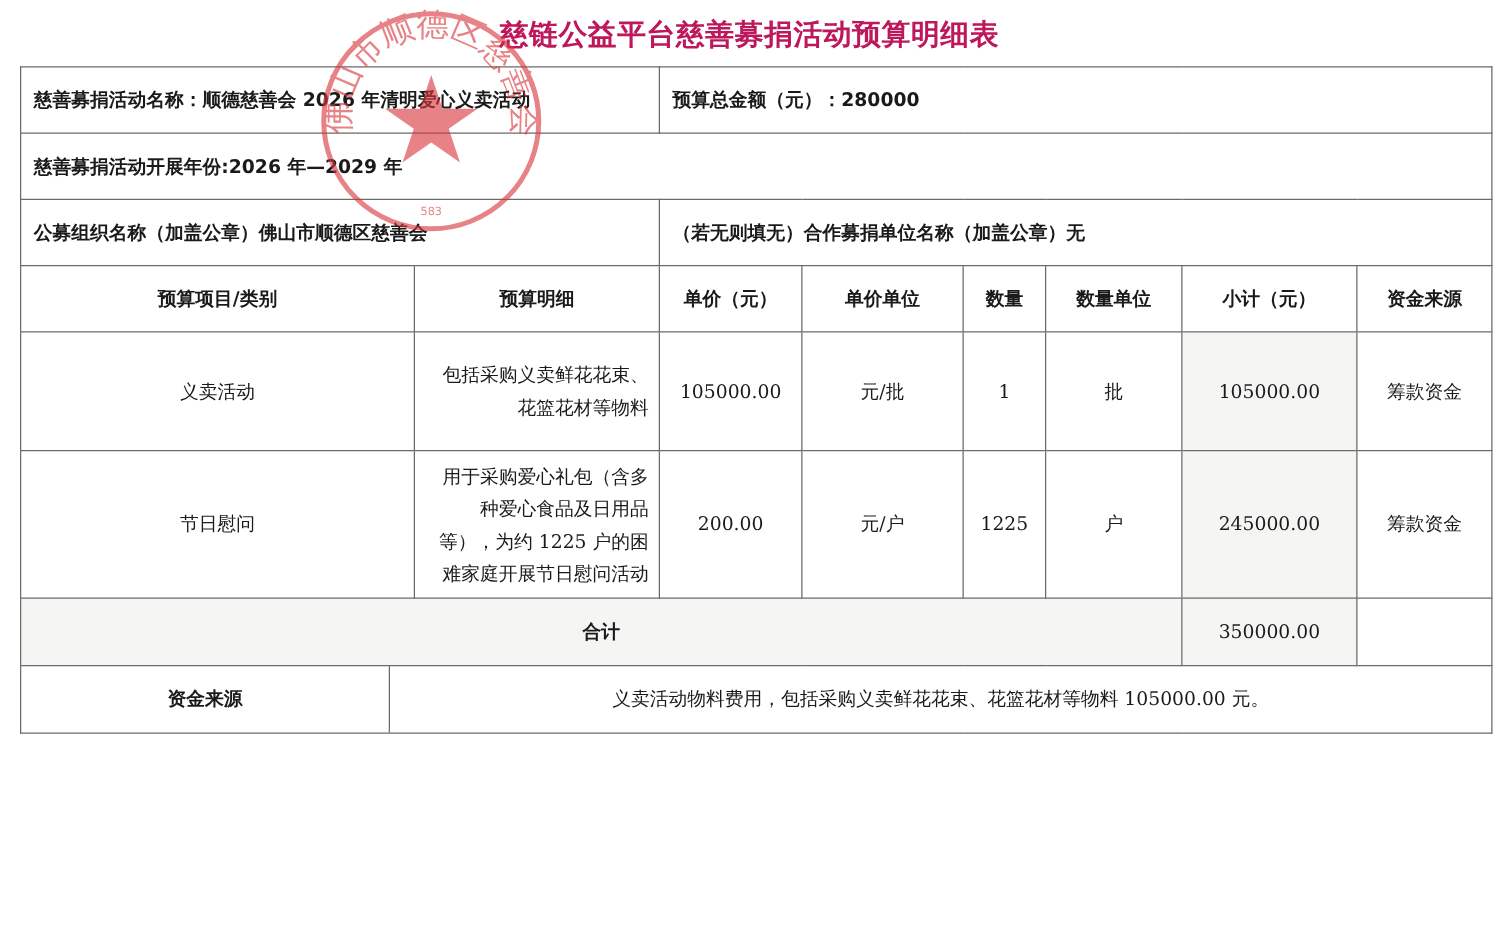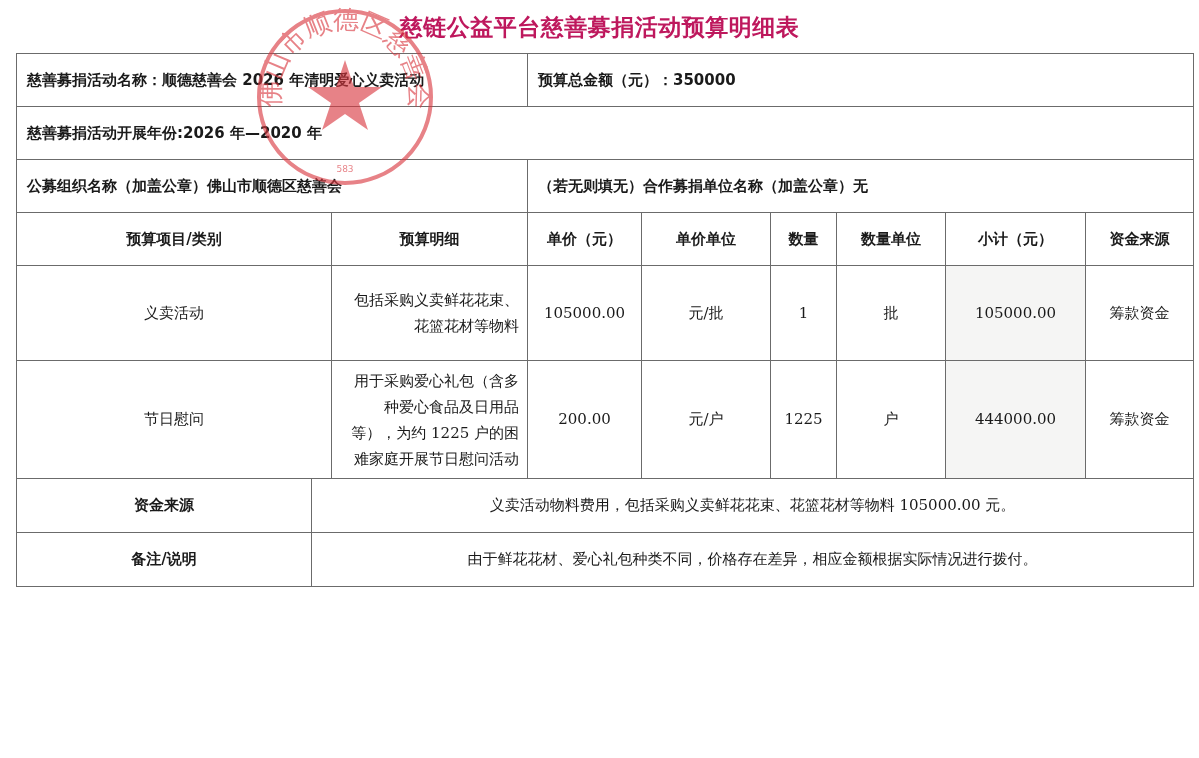--- a/index.html
+++ b/index.html
@@ -46,24 +46,24 @@
     <col style="width:129px">
     <col style="width:66px">
     <col style="width:109px">
     <col style="width:140px">
     <col style="width:108px">
   </colgroup>
 
   <tbody>
       <tr class="info">
     <td colspan="3" class="bold left-pad">慈善募捐活动名称：顺德慈善会 2026 年清明爱心义卖活动</td>
-    <td colspan="6" class="bold left-pad">预算总金额（元）：350000</td>
+    <td colspan="6" class="bold left-pad">预算总金额（元）：280000</td>
   </tr>
   <tr class="info">
-    <td colspan="9" class="bold left-pad">慈善募捐活动开展年份:2026 年—2020 年</td>
+    <td colspan="9" class="bold left-pad">慈善募捐活动开展年份:2026 年—2029 年</td>
   </tr>
   <tr class="info">
     <td colspan="3" class="bold left-pad">公募组织名称（加盖公章）佛山市顺德区慈善会</td>
     <td colspan="6" class="bold left-pad">（若无则填无）合作募捐单位名称（加盖公章）无</td>
   </tr>
 
   <tr class="hdr">
     <td colspan="2" class="bold center">预算项目/类别</td>
     <td class="bold center">预算明细</td>
     <td class="bold center">单价（元）</td>
@@ -85,32 +85,33 @@
     <td class="serif center">筹款资金</td>
   </tr>
 
   <tr style="height:118px">
     <td colspan="2" class="serif center">节日慰问</td>
     <td class="serif detail">用于采购爱心礼包（含多种爱心食品及日用品等），为约 1225 户的困难家庭开展节日慰问活动</td>
     <td class="serif center">200.00</td>
     <td class="serif center">元/户</td>
     <td class="serif center">1225</td>
     <td class="serif center">户</td>
-    <td class="serif center grey">444000.00</td>
+    <td class="serif center grey">245000.00</td>
     <td class="serif center">筹款资金</td>
   </tr>
 
+  <tr style="height:54px">
+    <td colspan="7" class="bold center grey">合计</td>
+    <td class="serif center grey">350000.00</td>
+    <td></td>
+  </tr>
 
   <tr style="height:54px">
     <td colspan="1" class="bold center" style="border-right:none">资金来源</td>
     <td colspan="8" class="serif center">义卖活动物料费用，包括采购义卖鲜花花束、花篮花材等物料 105000.00 元。</td>
-  </tr>
-  <tr style="height:54px">
-    <td colspan="1" class="bold center">备注/说明</td>
-    <td colspan="8" class="serif center">由于鲜花花材、爱心礼包种类不同，价格存在差异，相应金额根据实际情况进行拨付。</td>
   </tr>
 </tbody>
   </table>
 
 <svg class="stamp" viewBox="0 0 186 186">
   <defs>
     <path id="sealArc" d="M 30 110 A 66 66 0 1 1 156 110"></path>
   </defs>
   <circle cx="93" cy="93" r="86" fill="none" stroke="#d9363e" stroke-width="4"></circle>
   <polygon points="93,56 102,83 130,83 107,99 116,126 93,110 70,126 79,99 56,83 84,83" fill="#d9363e"></polygon>

